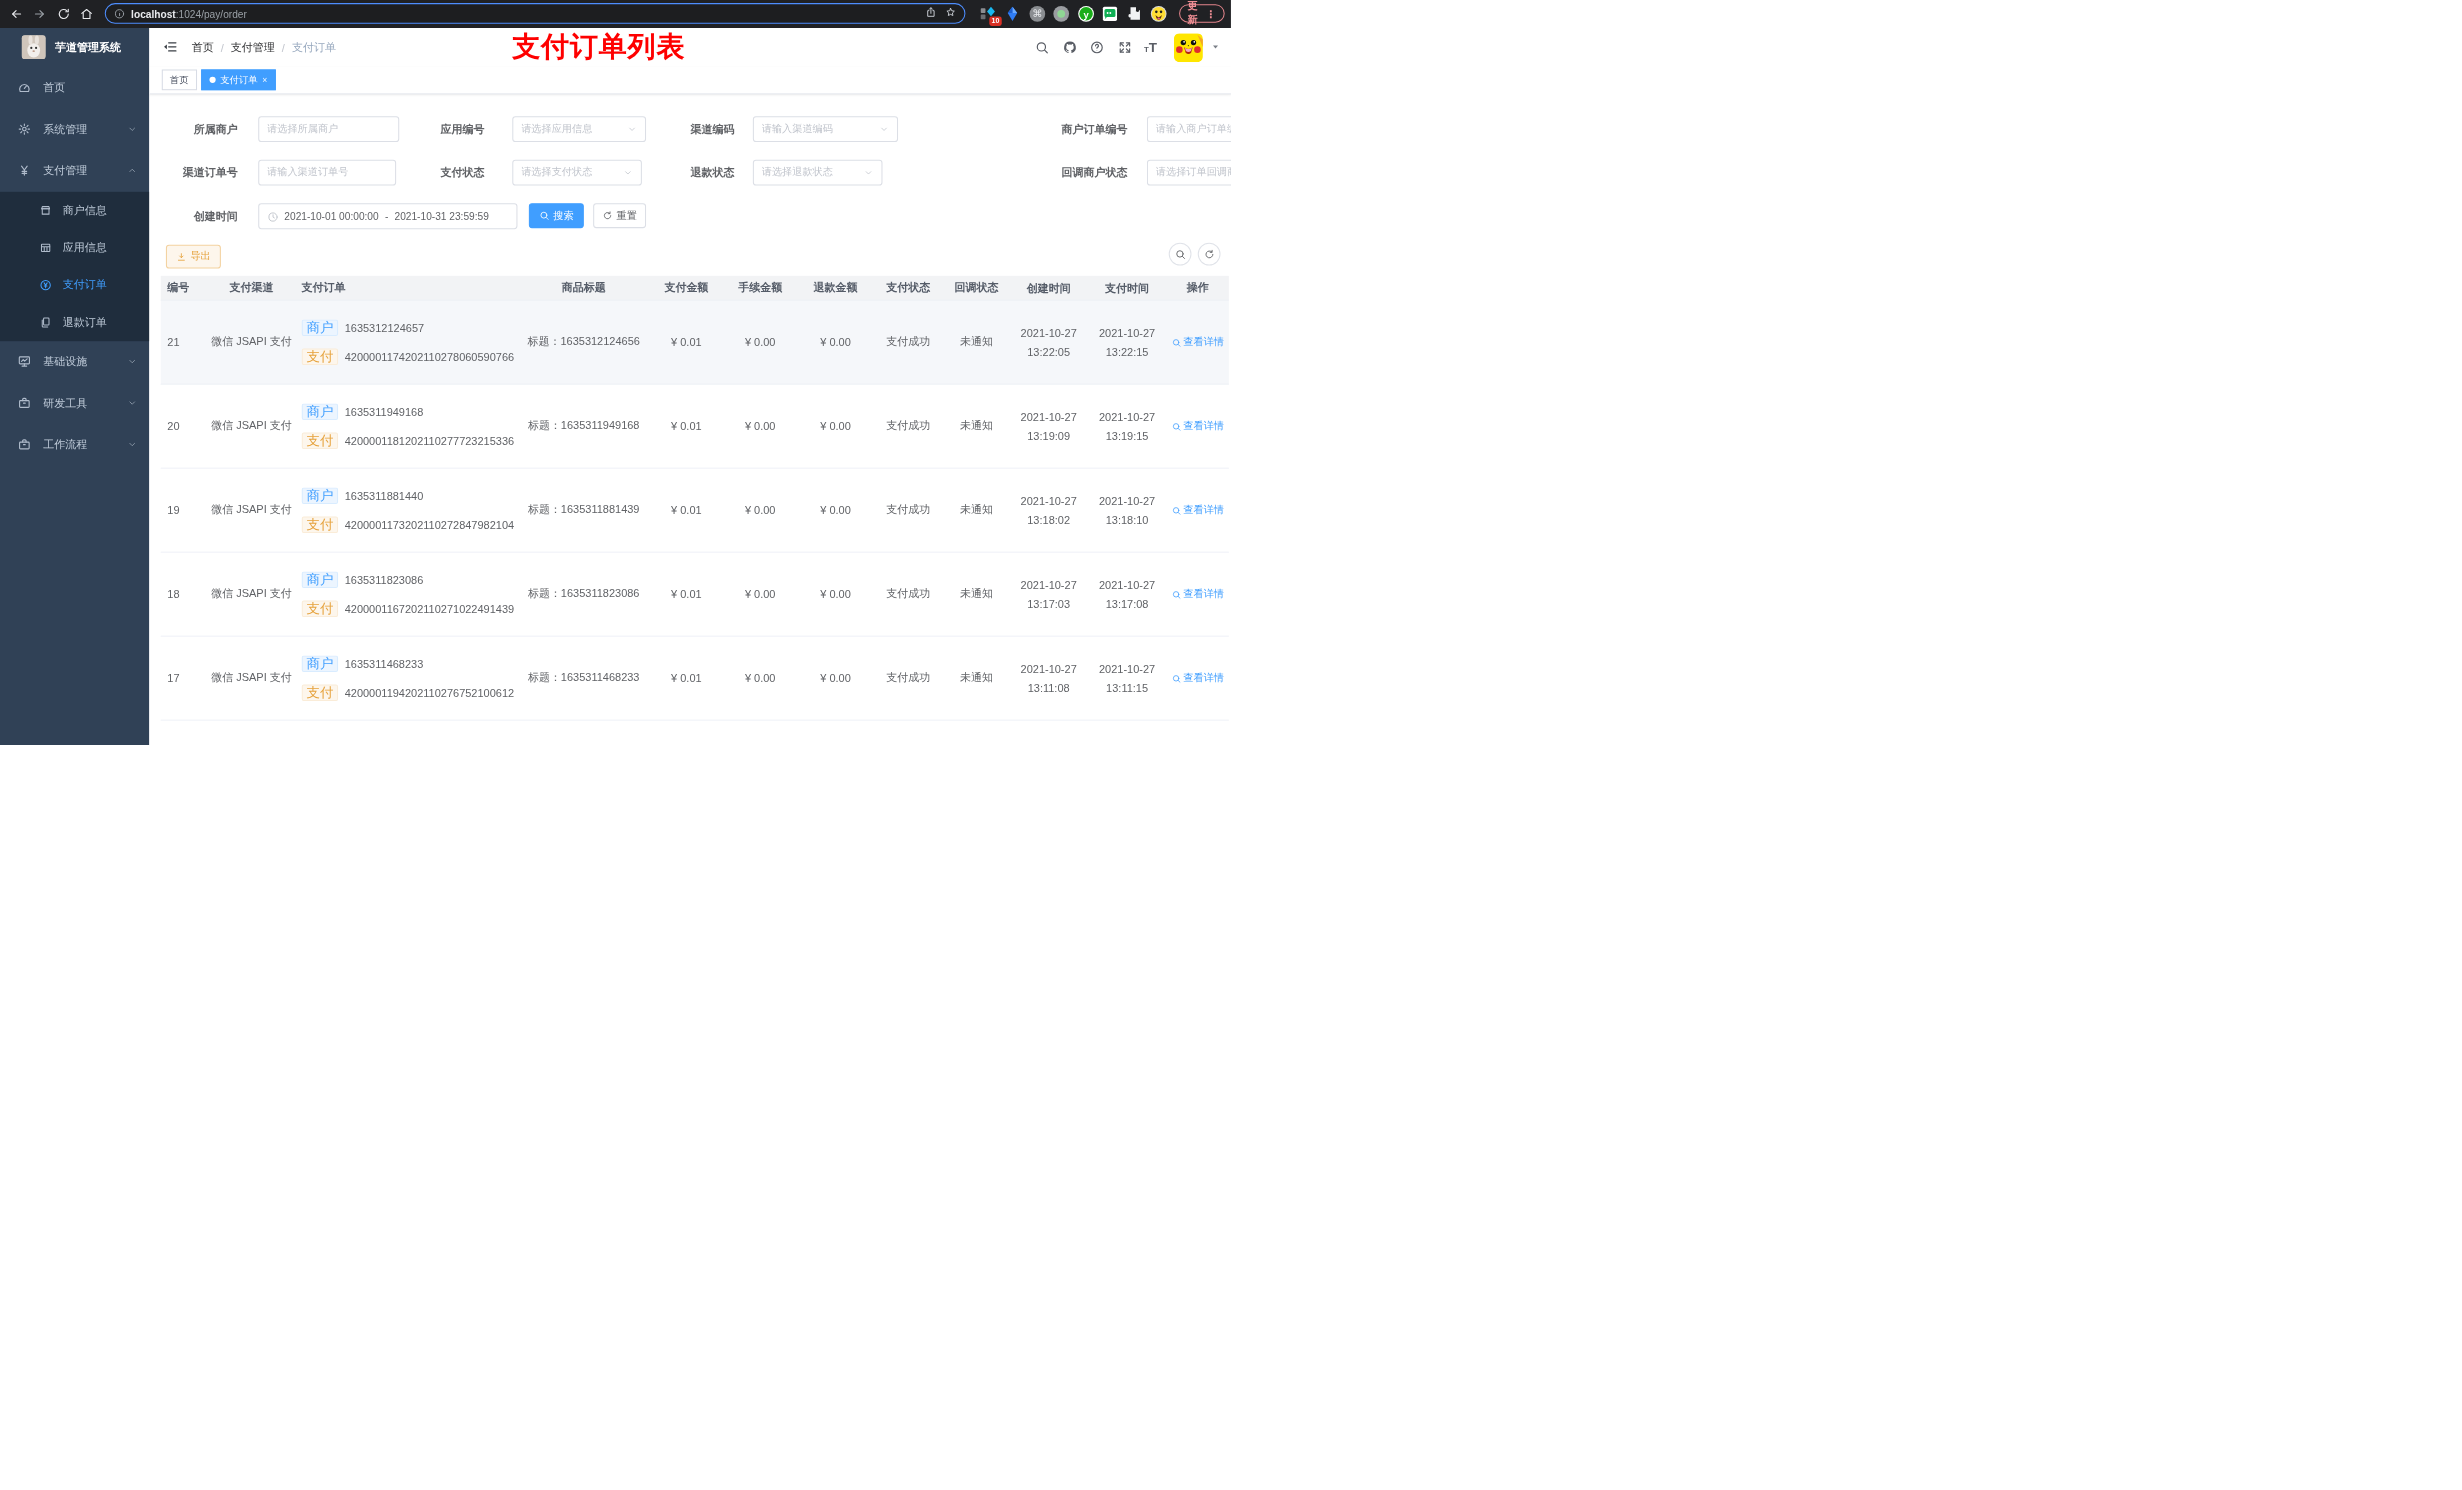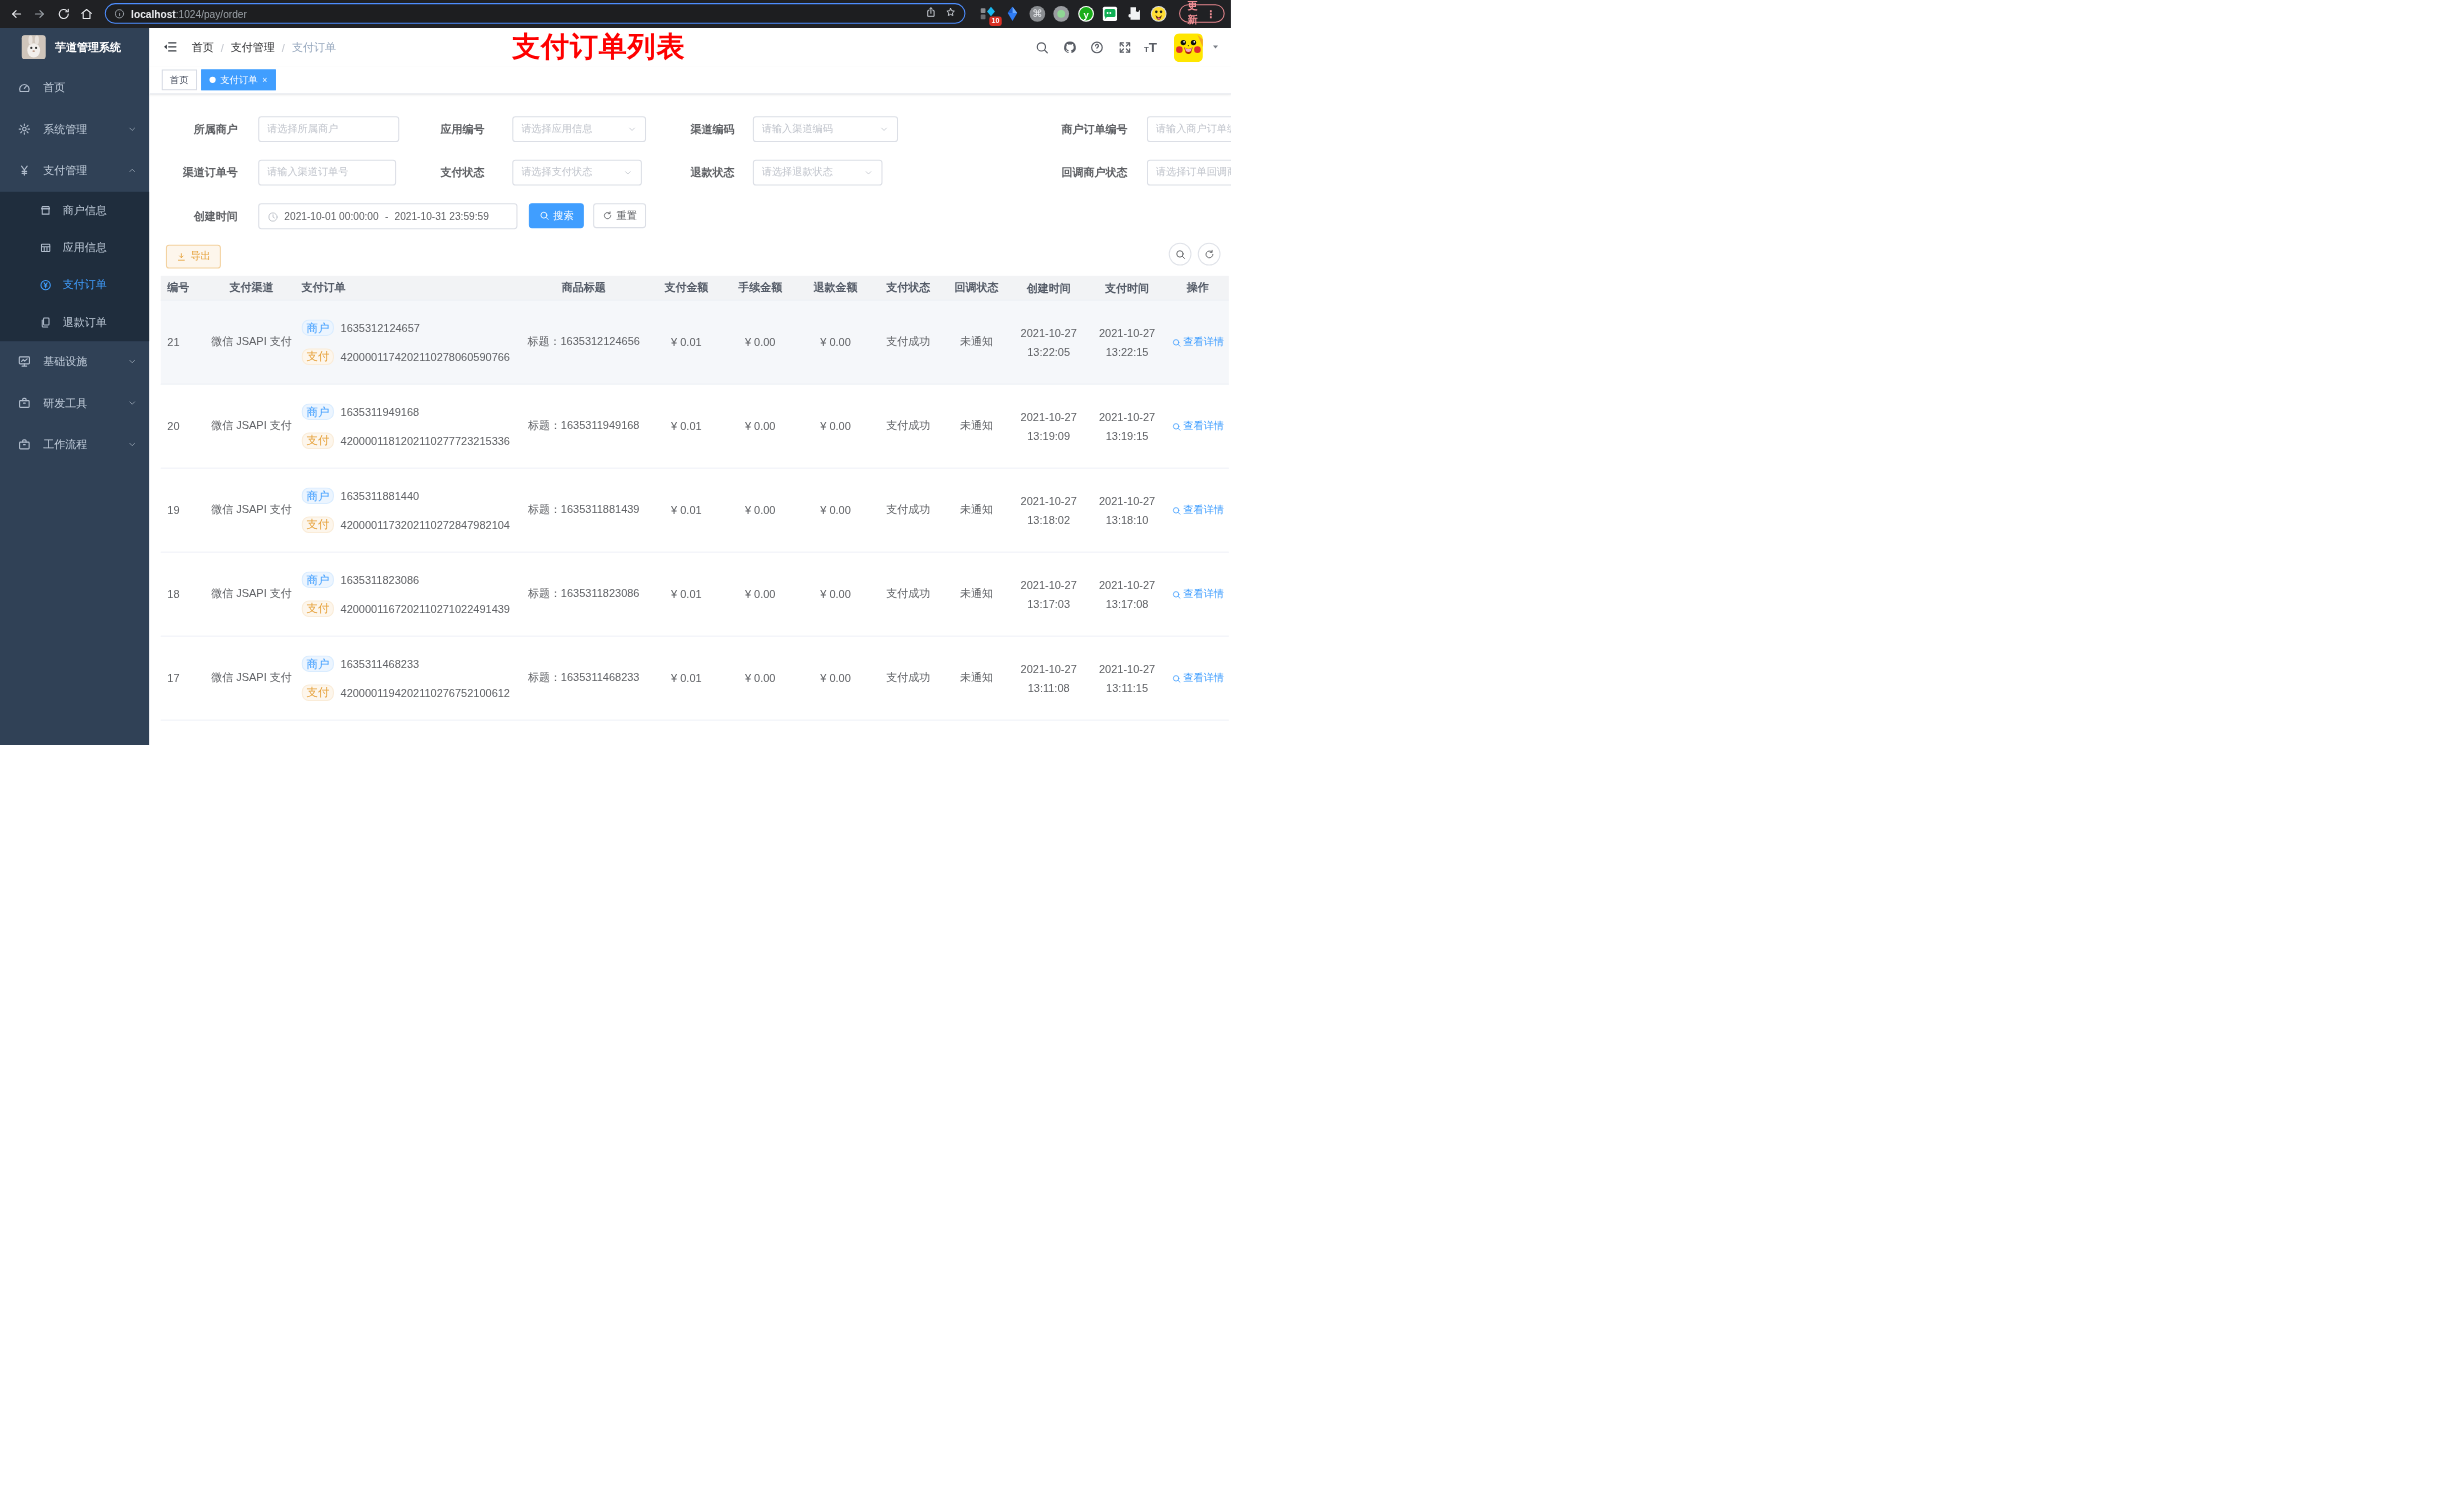--- a/index.html
+++ b/index.html
@@ -111,21 +111,21 @@
   .c-order { width:212px; }
   .c-title { width:129px; text-align:center; }
   .c-amount,.c-fee,.c-refund { width:70px; text-align:center; }
   .c-fee { width:73px; } .c-refund { width:73px; }
   .c-paystatus { width:68px; text-align:center; }
   .c-notify { width:64px; text-align:center; }
   .c-ctime,.c-ptime { width:76px; text-align:center; line-height:18px; }
   .c-action { width:61px; text-align:center; }
   .order-lines { display:flex; flex-direction:column; gap:11.4px; }
   .order-line { display:flex; align-items:center; gap:6px; }
-  .mini-tag { font-size:11px; height:16px; display:flex; align-items:center; padding:0 3.8px; border-radius:7px; flex:0 0 auto; }
+  .mini-tag { font-size:13px; height:16px; display:flex; align-items:center; padding:0 3.8px; border-radius:2px; flex:0 0 auto; }
   .tag-merchant { background:#ecf5ff; border:0.8px solid #d9ecff; color:#409EFF; }
   .tag-pay { background:#fdf6ec; border:0.8px solid #faecd8; color:#e6a23c; }
   .detail-link { color:#409EFF; font-size:9.8px; display:inline-flex; align-items:center; gap:2.3px; cursor:pointer; }
   .detail-link svg { width:9px; height:9px; }
   .dt2 { display:block; }
 </style>
 </head>
 <body>
 
 <div class="viewport">

